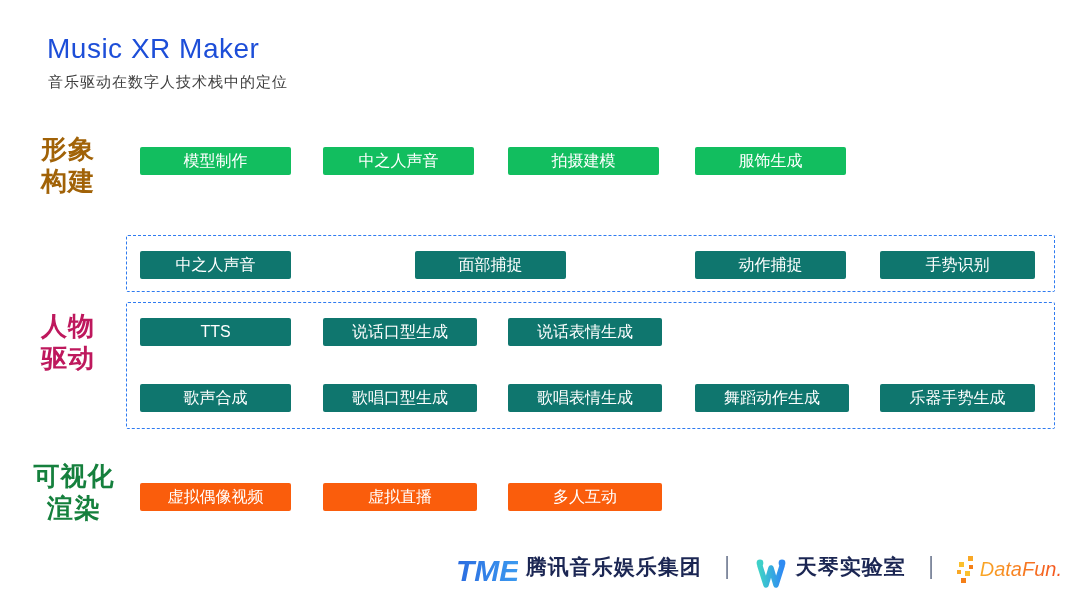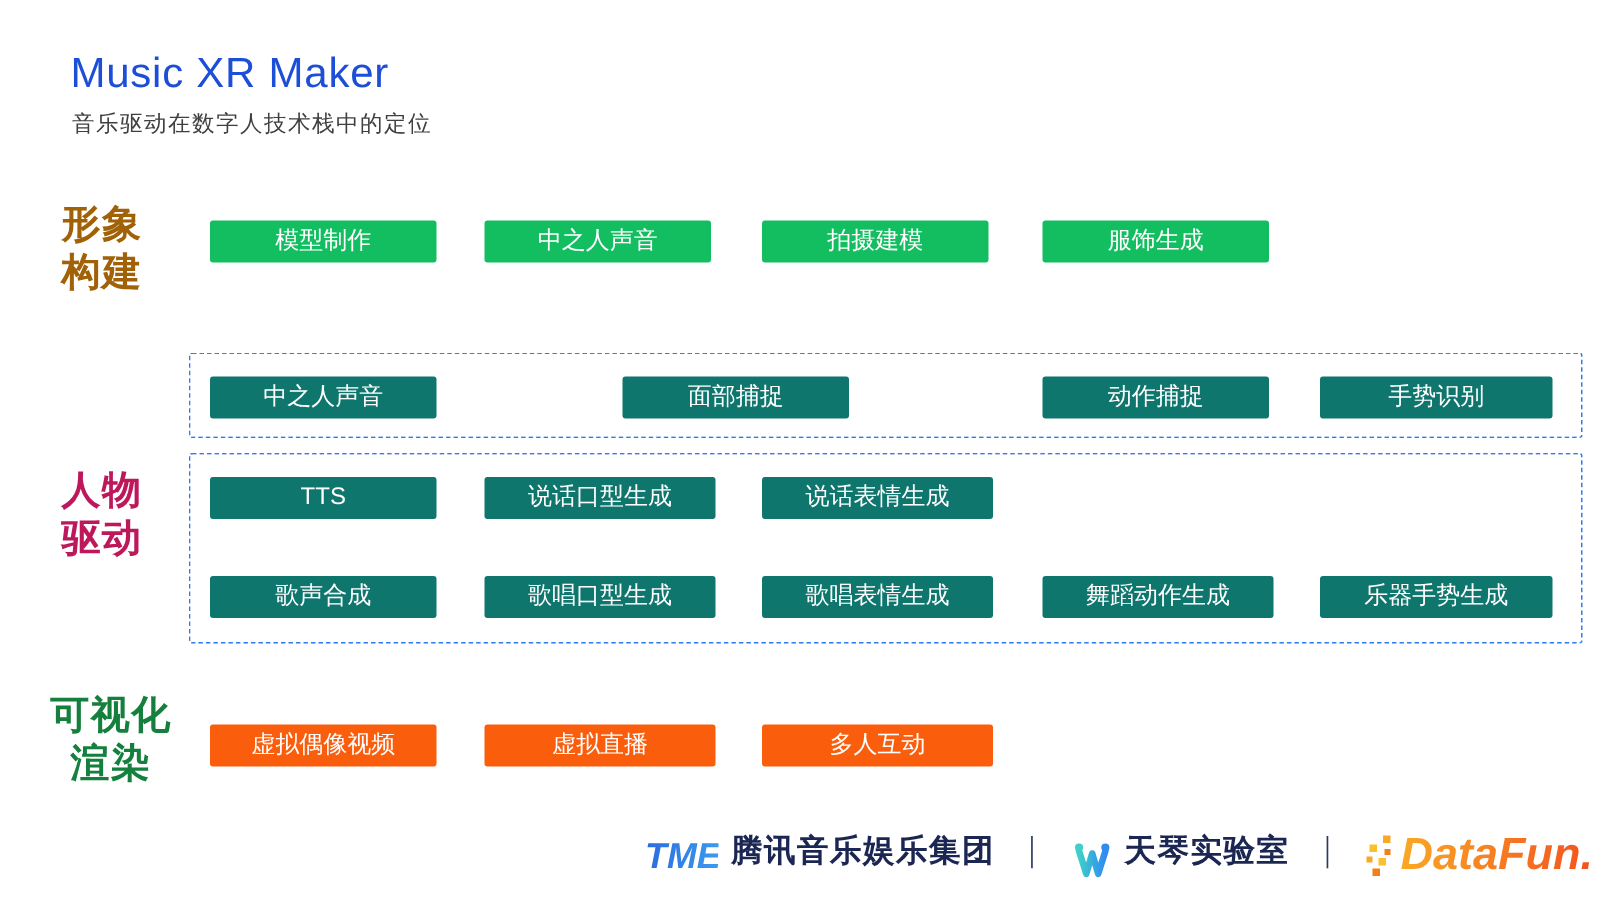--- a/index.html
+++ b/index.html
@@ -42,21 +42,21 @@
   }
   .fsep {
     font-size:23px; color:#2b3a5e; font-weight:300;
     margin:0 22px; transform:scaleX(0.6);
   }
   .tme-logo { margin-right:8px; }
   .w-logo { margin-right:6px; }
   .df-wrap { display:flex; align-items:center; }
   .df-pixels { margin-right:2px; }
   .datafun-text {
-    font-size:30px; font-weight:bold; font-style:italic;
+    font-size:20px; font-weight:normal; font-style:italic;
     color:#f68b1f;
     background:linear-gradient(90deg,#f9a825,#f4511e);
     -webkit-background-clip:text; background-clip:text;
     -webkit-text-fill-color:transparent;
     white-space:nowrap;
   }
 </style>
 </head>
 <body>
 

